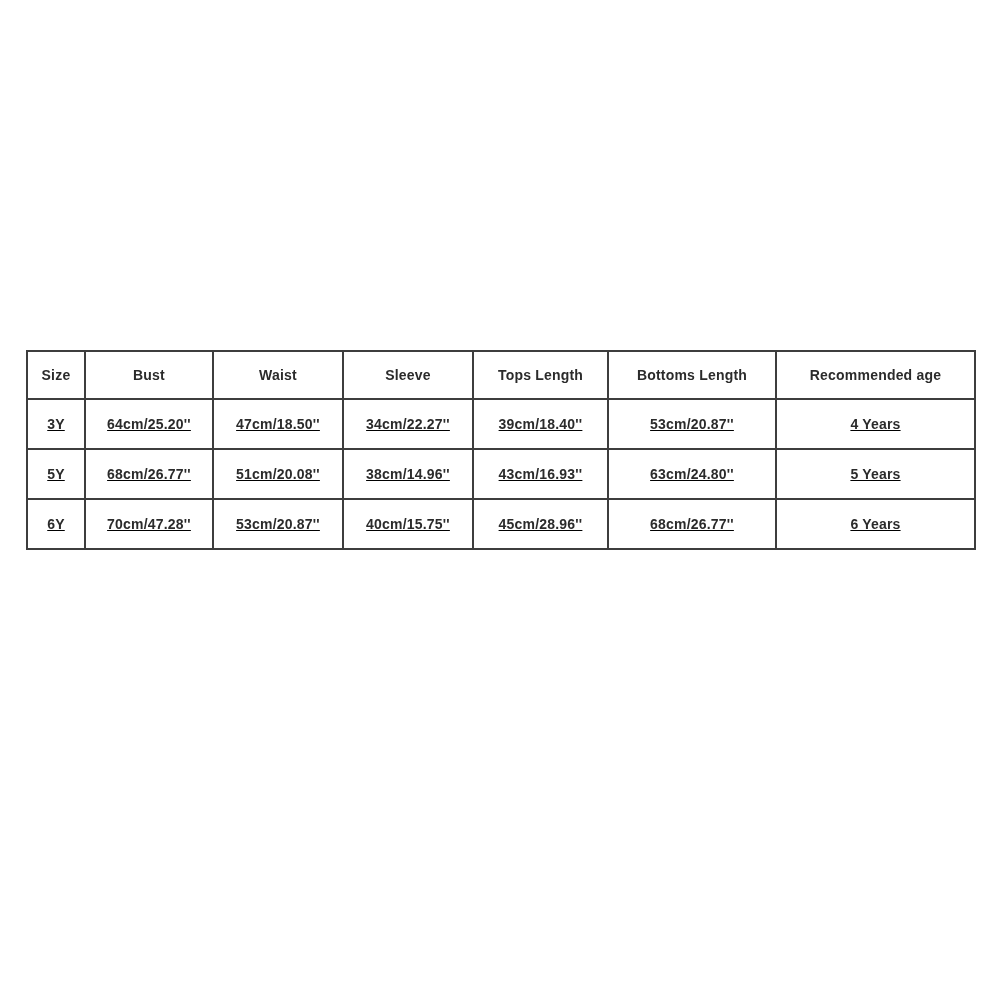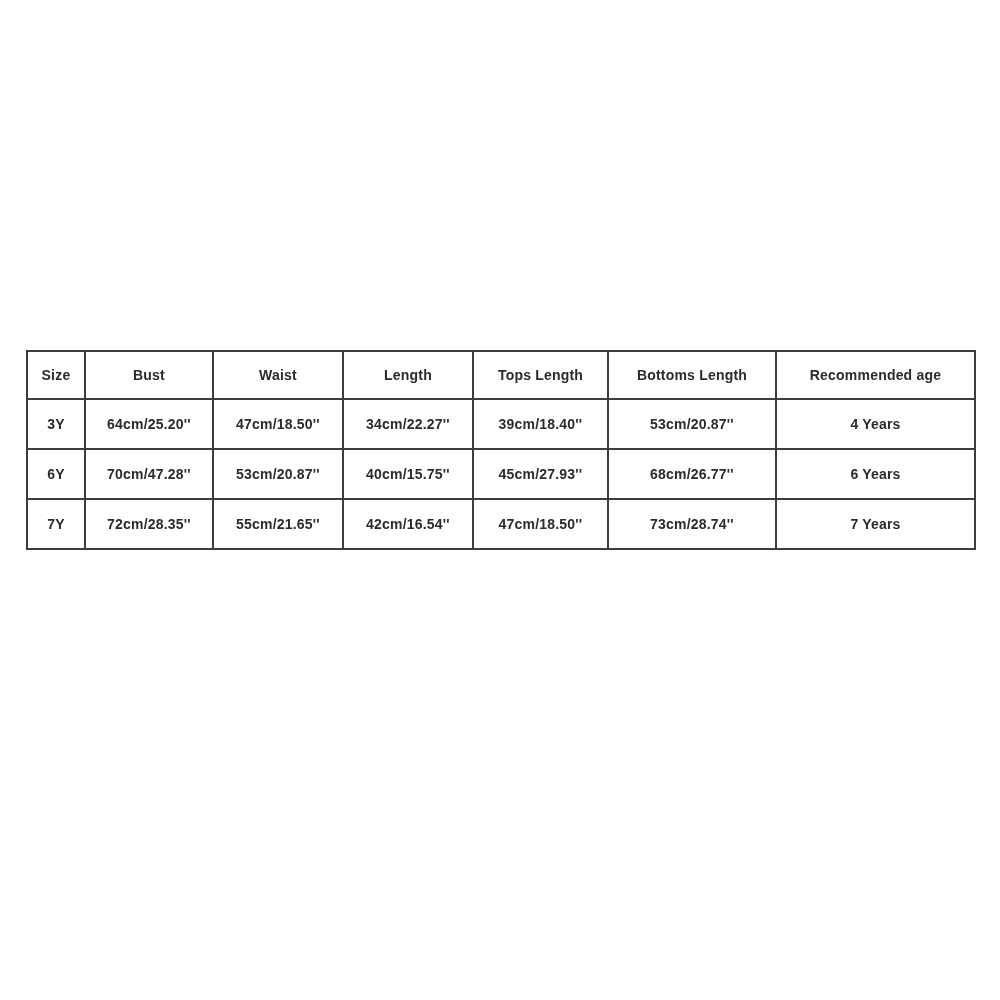--- a/index.html
+++ b/index.html
@@ -32,70 +32,70 @@
     vertical-align: middle;
     font-weight: bold;
     color: #2b2b2b;
     font-size: 14px;
     letter-spacing: 0.2px;
     padding: 0;
     overflow: hidden;
     white-space: nowrap;
   }
   table.size-chart thead tr { height: 48px; }
-  table.size-chart tbody tr { height: 50px; }
+  table.size-chart tbody tr { height: 50px; text-decoration: underline; }
 </style>
 </head>
 <body>
 
 <div class="canvas">
   <table class="size-chart">
     <colgroup>
         <col style="width: 58px;">
         <col style="width: 128px;">
         <col style="width: 130px;">
         <col style="width: 130px;">
         <col style="width: 135px;">
         <col style="width: 168px;">
         <col style="width: 199px;">
       </colgroup>
     <thead>
       <tr>
           <th>Size</th>
           <th>Bust</th>
           <th>Waist</th>
-          <th>Length</th>
+          <th>Sleeve</th>
           <th>Tops Length</th>
           <th>Bottoms Length</th>
           <th>Recommended age</th>
         </tr>
     </thead>
     <tbody>
         <tr>
           <td>3Y</td>
           <td>64cm/25.20''</td>
           <td>47cm/18.50''</td>
           <td>34cm/22.27''</td>
           <td>39cm/18.40''</td>
           <td>53cm/20.87''</td>
           <td>4 Years</td>
         </tr>
         <tr>
+          <td>5Y</td>
+          <td>68cm/26.77''</td>
+          <td>51cm/20.08''</td>
+          <td>38cm/14.96''</td>
+          <td>43cm/16.93''</td>
+          <td>63cm/24.80''</td>
+          <td>5 Years</td>
+        </tr>
+        <tr>
           <td>6Y</td>
           <td>70cm/47.28''</td>
           <td>53cm/20.87''</td>
           <td>40cm/15.75''</td>
-          <td>45cm/27.93''</td>
+          <td>45cm/28.96''</td>
           <td>68cm/26.77''</td>
           <td>6 Years</td>
-        </tr>
-        <tr>
-          <td>7Y</td>
-          <td>72cm/28.35''</td>
-          <td>55cm/21.65''</td>
-          <td>42cm/16.54''</td>
-          <td>47cm/18.50''</td>
-          <td>73cm/28.74''</td>
-          <td>7 Years</td>
         </tr>
       </tbody>
   </table>
 </div>
 
 </body></html>

